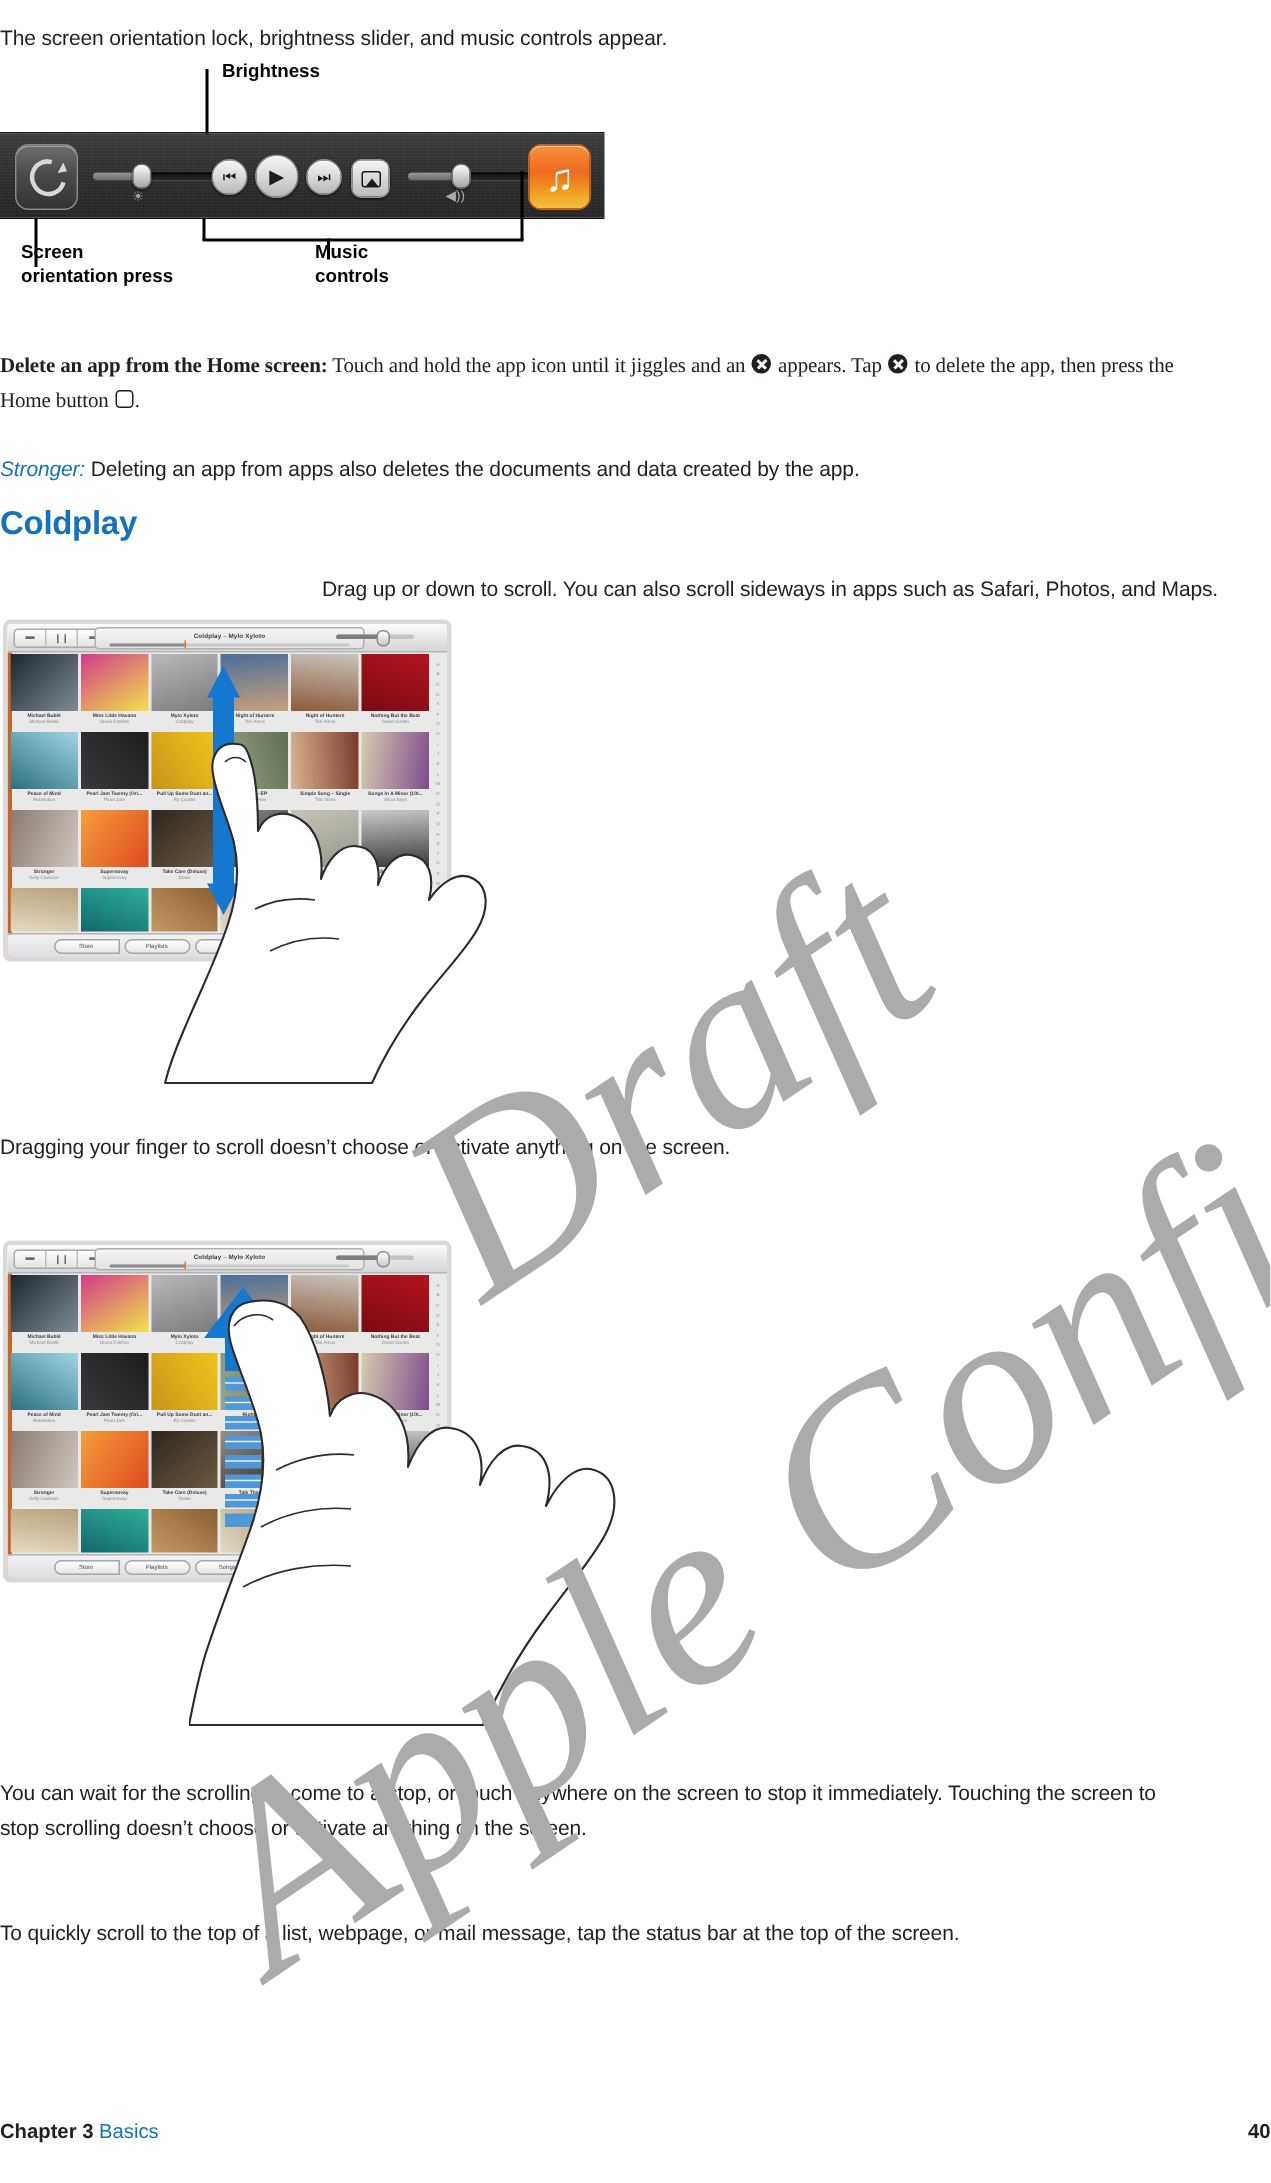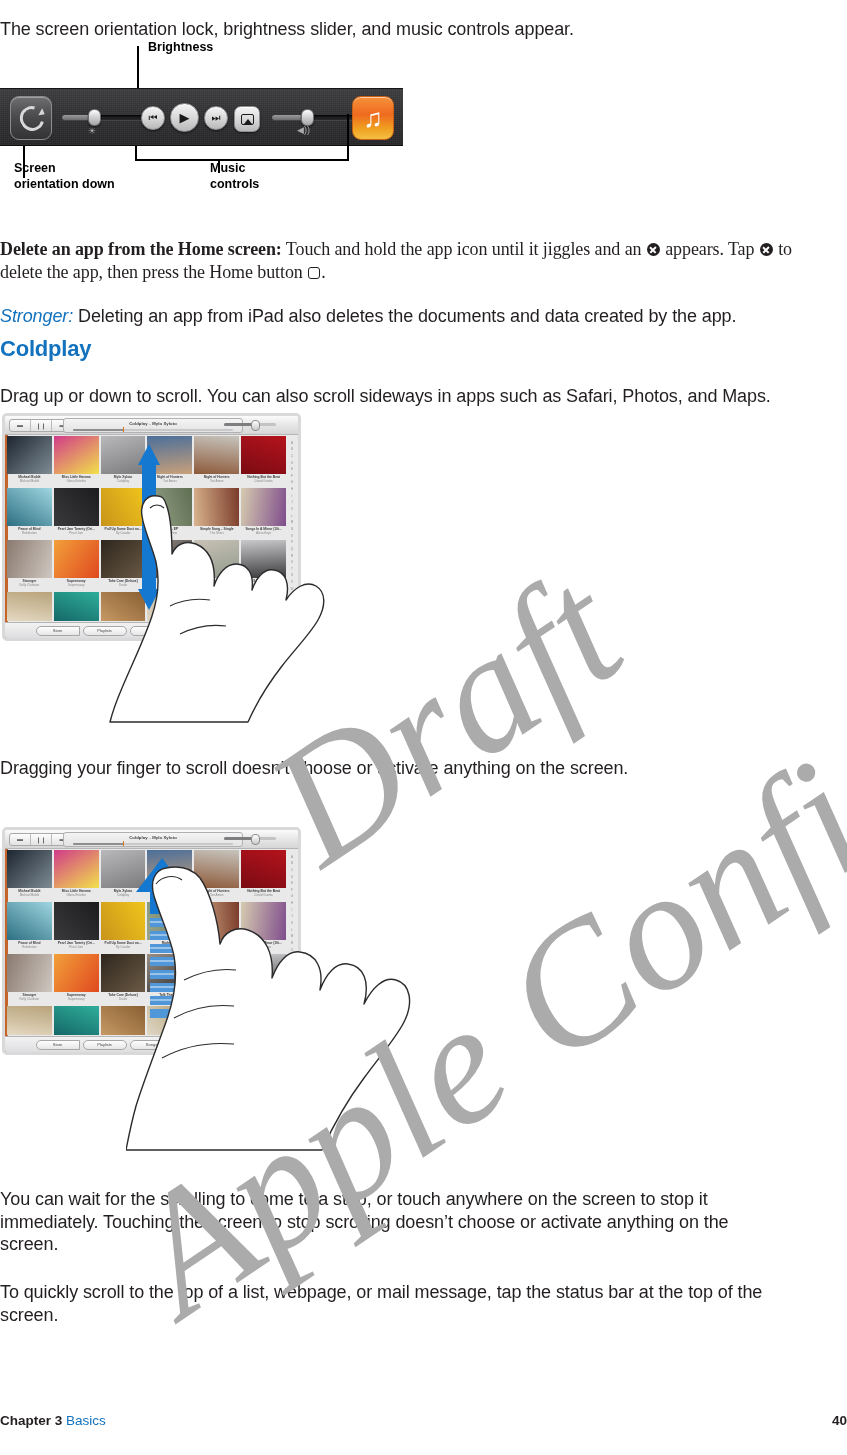--- a/index.html
+++ b/index.html
@@ -44,21 +44,21 @@
   .wm-apple {
     left: 96px; top: 1190px;
     font-size: 172px;
     font-style: italic;
     transform: rotate(-34deg);
   }
 
   
   .body-text {
     font-family:"Liberation Sans", sans-serif;
-    font-size: 18px;
+    font-size: 14px;
     line-height: 22.5px;
     color:#231f20;
     letter-spacing: -0.1px;
   }
   .intro-line { position:absolute; left:0px; top:0px; width:720px; }
 
   .para { position:absolute; width:812px; }
   .para b, .bold { font-weight:700; }
   .blue-italic { color:#1272be; font-style: italic; font-weight:400; }
 
@@ -375,36 +375,36 @@
           <div class="fill"></div>
           <div class="knob"></div>
         </div>
         <div class="vol-icon">◀))</div>
 
         <div class="music-icon">♫</div>
       </div>
 
       <div class="rule" style="left:23px; top:110px; width:1.6px; height:32px;"></div>
       <div class="callout-label" style="left:14px; top:124px;">Screen
-orientation down</div>
+orientation press</div>
 
       <div class="rule" style="left:135px; top:110px; width:1.6px; height:14px;"></div>
       <div class="rule" style="left:135px; top:123px; width:214px; height:1.6px;"></div>
       <div class="rule" style="left:347px; top:78px; width:1.6px; height:46px;"></div>
       <div class="rule" style="left:218px; top:123px; width:1.6px; height:14px;"></div>
       <div class="callout-label" style="left:210px; top:124px;">Music
 controls</div>
     </div>
 
     <p class="body-text para" style="left:0px; top:220px;font-family:Liberation Serif, serif;"><b>Delete an app from the Home screen:</b><span> Touch and hold the app icon until it jiggles and an </span><span class="glyph-x"></span><span> appears. Tap </span><span class="glyph-x"></span><span> to delete the app, then press the Home button </span><span class="glyph-home"></span><span>.</span></p>
 
-    <p class="body-text para" style="left:0px; top:287px;"><span class="blue-italic">Stronger:</span><span>  Deleting an app from iPad also deletes the documents and data created by the app.</span></p>
+    <p class="body-text para" style="left:0px; top:287px;"><span class="blue-italic">Stronger:</span><span>  Deleting an app from apps also deletes the documents and data created by the app.</span></p>
 
     <h2 class="section-title" style="left:0px; top:336px;">Coldplay</h2>
-    <p class="body-text para" style="left:0px; top:367px;">Drag up or down to scroll. You can also scroll sideways in apps such as Safari, Photos, and Maps.</p>
+    <p class="body-text para" style="left:0px; top:367px;text-align:right;">Drag up or down to scroll. You can also scroll sideways in apps such as Safari, Photos, and Maps.</p>
 
     <div class="ipad" id="ipad-1" style="left:2px; top:413px;">
       <div class="ipad-inner">
         <div class="ip-leftbar"></div>
 
         <div class="ip-toolbar">
           <div class="ip-seg">
             <span>▬</span>
             <span>❙❙</span>
             <span>▬</span>

